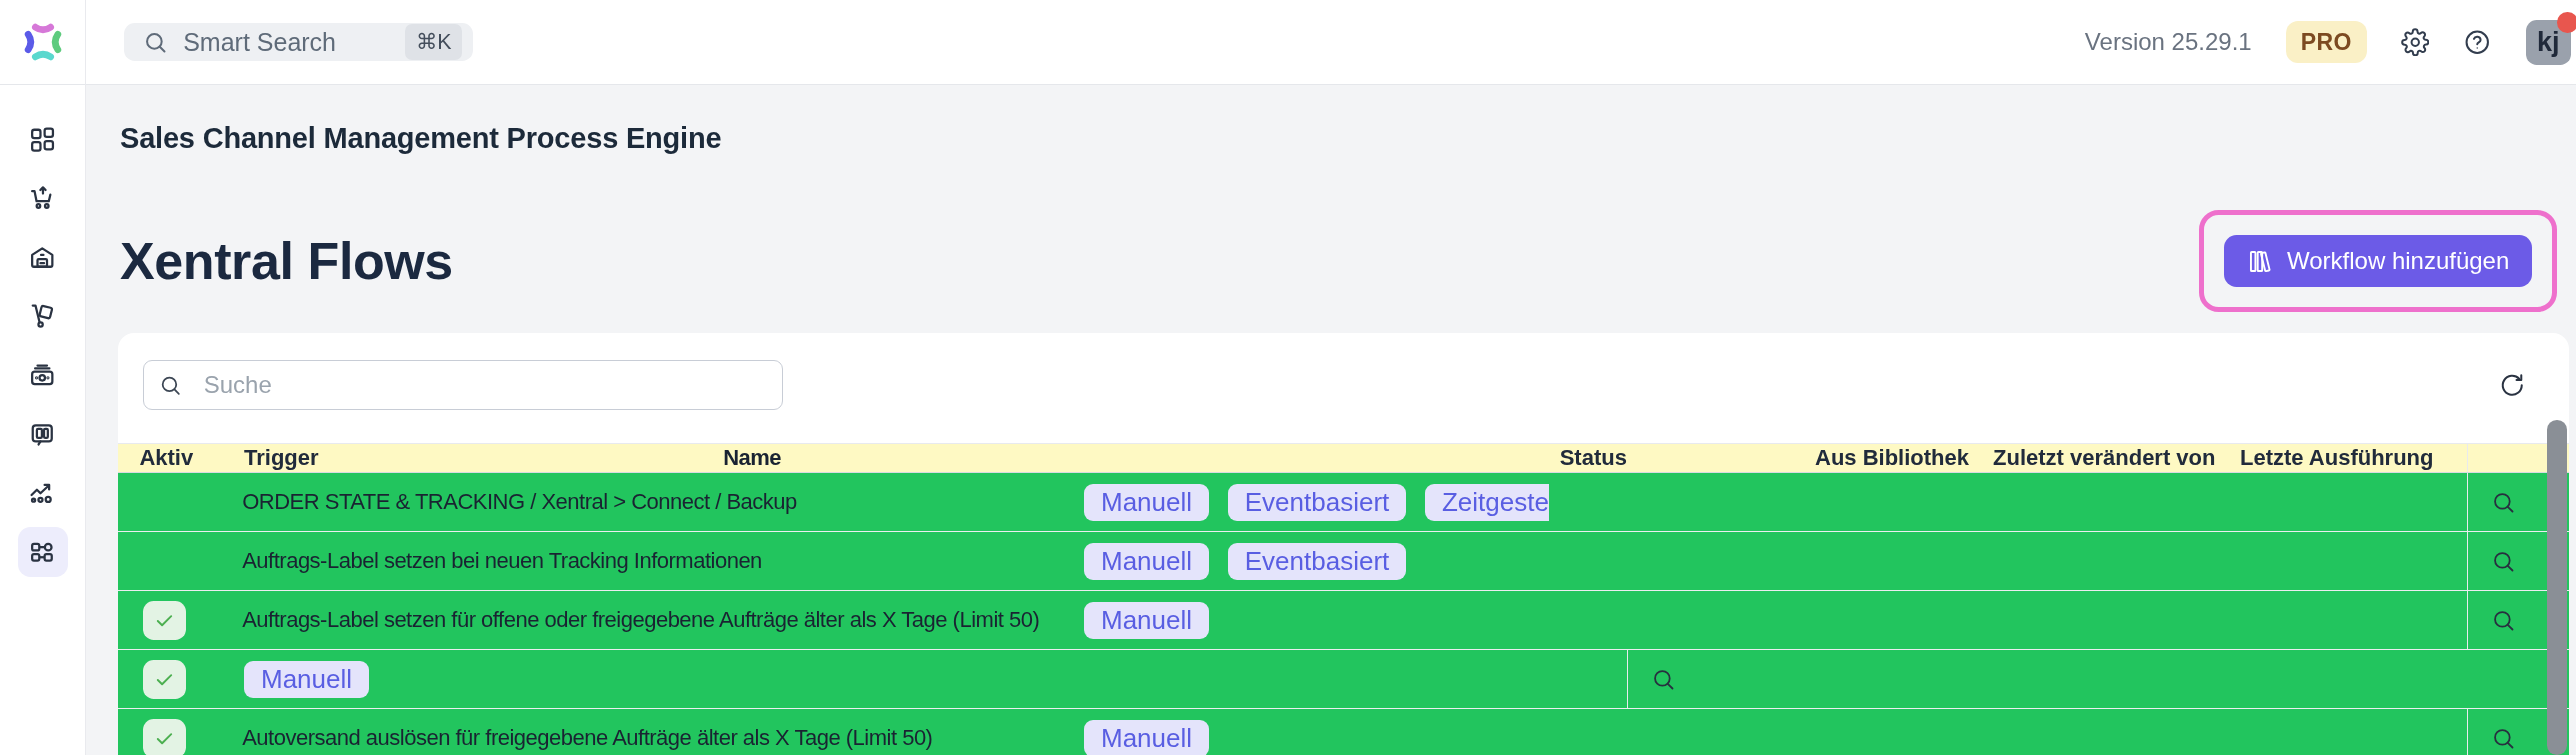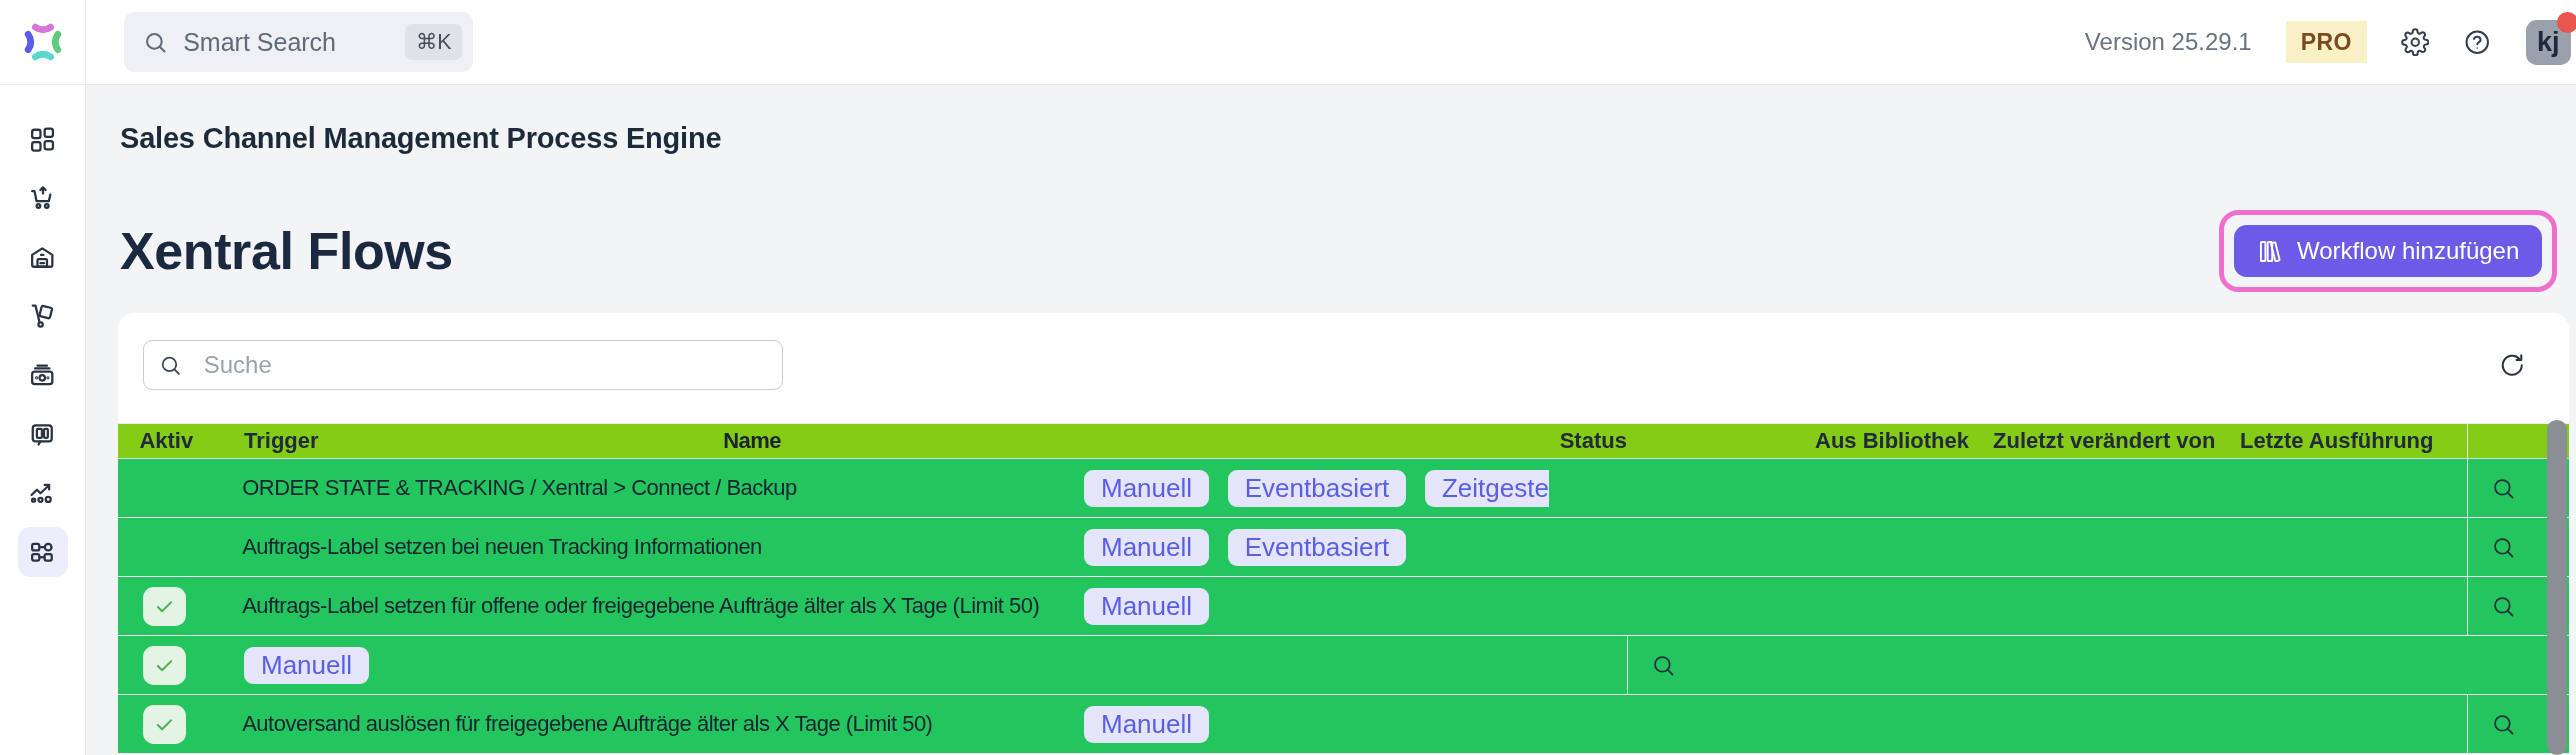--- a/index.html
+++ b/index.html
@@ -4,67 +4,67 @@
 <style>
   * { margin:0; padding:0; box-sizing:border-box; }
   html,body { width:2576px; height:755px; overflow:hidden; background:#f3f4f6;
               font-family:"Liberation Sans", sans-serif; color:#1c2a3a; }
 
   
   .topbar { position:absolute; top:0; left:0; width:2576px; height:85px; background:#ffffff;
             border-bottom:1.8px solid #e5e7eb; display:flex; align-items:center; z-index:5; }
   .logo-cell { width:86px; height:85px; border-right:1.8px solid #e9eaee; display:flex;
                align-items:center; justify-content:center; flex:0 0 auto; }
-  .smart-search { margin-left:38px; width:349px; height:60px; background:#eef0f3; border-radius:10.7px;
+  .smart-search { margin-left:38px; width:349px; height:38px; background:#eef0f3; border-radius:10.7px;
                   display:flex; align-items:center; padding:0 10.7px 0 18px; cursor:pointer; }
   .smart-search .ss-text { margin-left:14.2px; font-size:25px; color:#5f6b79; flex:1; }
   .kbd { background:#dfe2e7; border-radius:7.1px; padding:5.3px 10.7px; font-size:21.4px; color:#444e5c; }
   .topbar-right { margin-left:auto; display:flex; align-items:center; gap:34px; padding-right:5.3px; }
   .version { font-size:24px; color:#6a7380; }
   .pro-badge { background:#faf0c6; color:#7c4a21; font-weight:bold; font-size:23px;
-               padding:7.1px 15px; border-radius:0; letter-spacing:0.4px; }
+               padding:7.1px 15px; border-radius:12px; letter-spacing:0.4px; }
   .icon-btn { background:none; border:none; cursor:pointer; display:flex; align-items:center; color:#323d4e; }
   .avatar { position:relative; width:45px; height:45px; background:#9aa1ac; border-radius:10.7px;
             display:flex; align-items:center; justify-content:center; font-size:27px; font-weight:bold;
             color:#20293a; cursor:pointer; }
   .avatar .dot { position:absolute; top:-7.1px; right:-7.1px; width:20.5px; height:20.5px;
                  background:#e8564e; border-radius:50%; }
 
   
   .sidebar { position:absolute; top:85px; left:0; width:86px; height:670px; background:#ffffff;
              border-right:1.8px solid #e9eaee; display:flex; flex-direction:column; align-items:center;
              padding-top:29px; gap:9px; z-index:4; }
   .side-item { width:50px; height:50px; border-radius:12.5px; display:flex; align-items:center;
                justify-content:center; color:#2a3342; cursor:pointer; flex:0 0 auto; }
   .side-item.active { background:#ededfc; }
 
   
   .main { position:absolute; top:85px; left:86px; width:2490px; height:670px; }
   .app-title { margin:37px 0 0 34px; font-size:29px; font-weight:bold; color:#1c2a3a; letter-spacing:-0.2px; }
   .title-row { margin:55px 18.7px 0 34px; display:flex; align-items:center; justify-content:space-between; }
   .page-title { font-size:52px; font-weight:bold; color:#1b2940; letter-spacing:-0.4px; }
-  .btn-ring { border:5.3px solid #ee70cc; border-radius:19.6px; padding:10px; }
+  .btn-ring { border:5.3px solid #ee70cc; border-radius:19.6px; padding:20px; }
   .btn-primary { display:flex; align-items:center; gap:12.5px; background:#6c5be7; color:#ffffff;
                  border:none; border-radius:12.5px; height:52px; padding:0 23px; font-size:24px;
                  font-family:"Liberation Sans", sans-serif; cursor:pointer; }
 
   
   .card { margin:21.4px 7.1px 0 32px; background:#ffffff; border-radius:16px 16px 0 0; height:481px;
           position:relative; padding-top:27px; }
   .table-search { margin-left:25px; width:640px; height:50px; border:1.8px solid #c8cdd6; border-radius:9px;
                   display:flex; align-items:center; padding:0 14.2px; background:#ffffff; color:#808a96;gap:8px; }
   .table-search input { border:none; outline:none; flex:1; margin-left:12.5px; font-size:24px;
                         font-family:"Liberation Sans", sans-serif; color:#1c2a3a; }
   .table-search input::placeholder { color:#9aa3ad; }
   .refresh-btn { position:absolute; top:32px; right:37px; width:39px; height:39px; background:none;
                  border:none; cursor:pointer; color:#2a3342; display:flex; align-items:center; justify-content:center; }
 
   .table { margin-top:33px; width:100%; }
   .tr, .thead { display:flex; align-items:center; }
-  .thead { height:36px; background:#84cc16; border-top:1.8px solid #e8eaee; border-bottom:1.8px solid #d8dbe1;
+  .thead { height:30px; background:#fef9c3; border-top:1.8px solid #e8eaee; border-bottom:1.8px solid #d8dbe1;
            font-weight:bold; font-size:22px; color:#212b3b; }
   .tr { height:59px; border-bottom:1.8px solid #eceef1; background:#22c55e; font-size:22px; }
   .th, .td { white-space:nowrap; overflow:hidden; display:flex; align-items:center; height:100%; }
   .c-aktiv   { width:110px; padding-left:21.4px; }
   .c-name    { width:840px; padding-left:14.2px; letter-spacing:-0.5px; color:#1a2332; }
   .c-trigger { width:481px; padding-left:16px; }
   .c-status  { width:249px; padding-left:10.7px; }
   .c-lib     { width:178px; padding-left:17px; }
   .c-mod     { width:249px; padding-left:17px; }
   .c-exec    { width:242px; padding-left:15px; }

